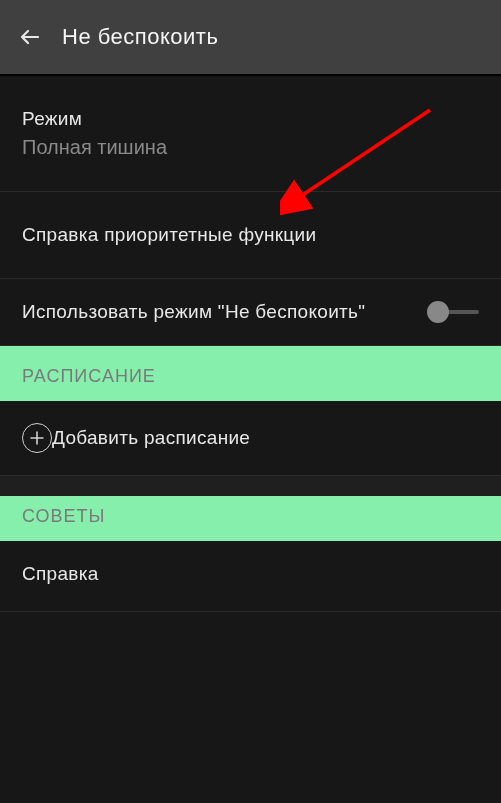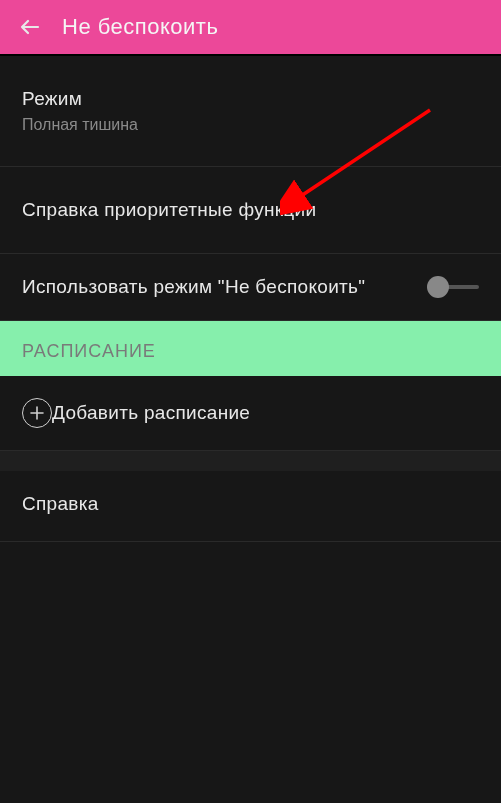--- a/index.html
+++ b/index.html
@@ -11,22 +11,22 @@
     color: #e8e8e8;
     overflow: hidden;
   }
   .screen {
     width: 501px;
     height: 803px;
     background: #0a0a0a;
     position: relative;
   }
   .header {
-    height: 56px;
-    background: #ec4899;
+    height: 76px;
+    background: #404040;
     display: flex;
     align-items: center;
     padding: 0 16px;
     border-bottom: 2px solid #000;
   }
   .back-arrow {
     width: 28px;
     height: 28px;
     display: flex;
     align-items: center;
@@ -45,21 +45,21 @@
   .row {
     padding: 32px 22px;
     border-bottom: 1px solid #2a2a2a;
   }
   .row-title {
     font-size: 19px;
     color: #e8e8e8;
     letter-spacing: 0.3px;
   }
   .row-sub {
-    font-size: 16px;
+    font-size: 20px;
     color: #8a8a8a;
     margin-top: 6px;
   }
   .row.toggle {
     display: flex;
     align-items: center;
     justify-content: space-between;
     padding: 22px 22px;
   }
   .switch {
@@ -164,20 +164,21 @@
       <div class="plus-circle">
         <svg width="16" height="16" viewBox="0 0 16 16">
           <path d="M8 2v12 M2 8h12" stroke="#cfcfcf" stroke-width="1.6" stroke-linecap="round"></path>
         </svg>
       </div>
       <div class="row-title">Добавить расписание</div>
     </div>
 
     <div class="spacer-sec"></div>
 
+    <div class="section-header" style="padding-top:10px;">СОВЕТЫ</div>
 
     <div class="row" style="padding-top:22px;padding-bottom:26px;">
       <div class="row-title">Справка</div>
     </div>
 
     <div class="bottom-fill"></div>
   </div>
 
   <svg class="annotation-arrow" viewBox="0 0 160 120">
     <defs>

